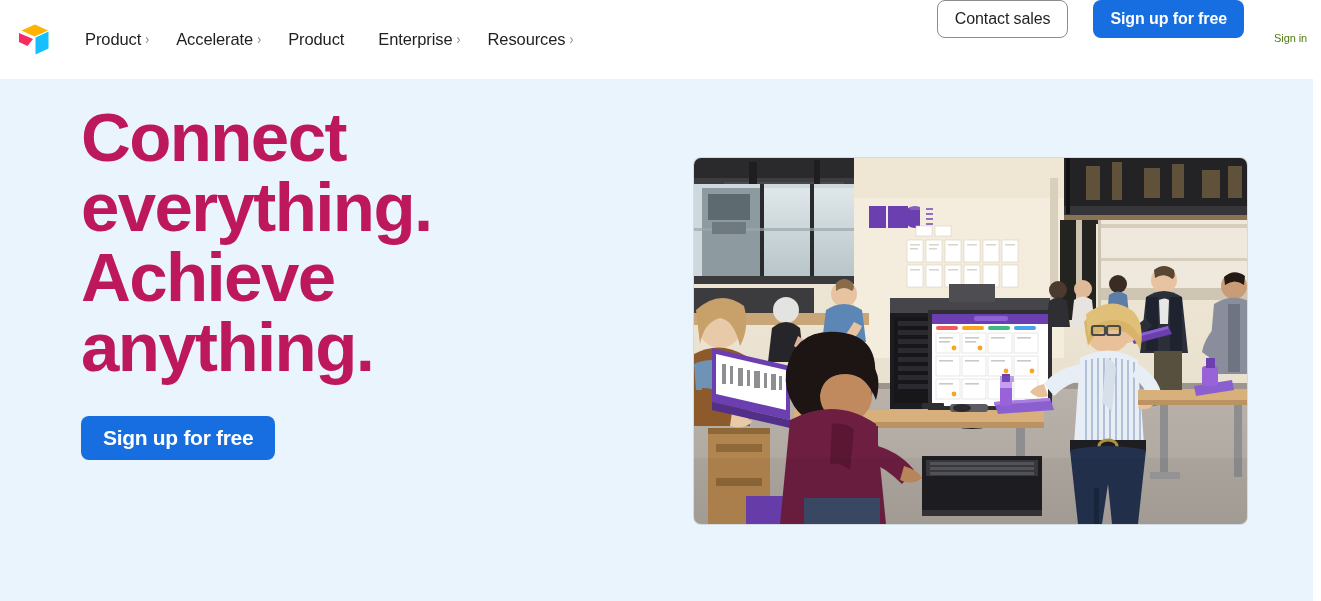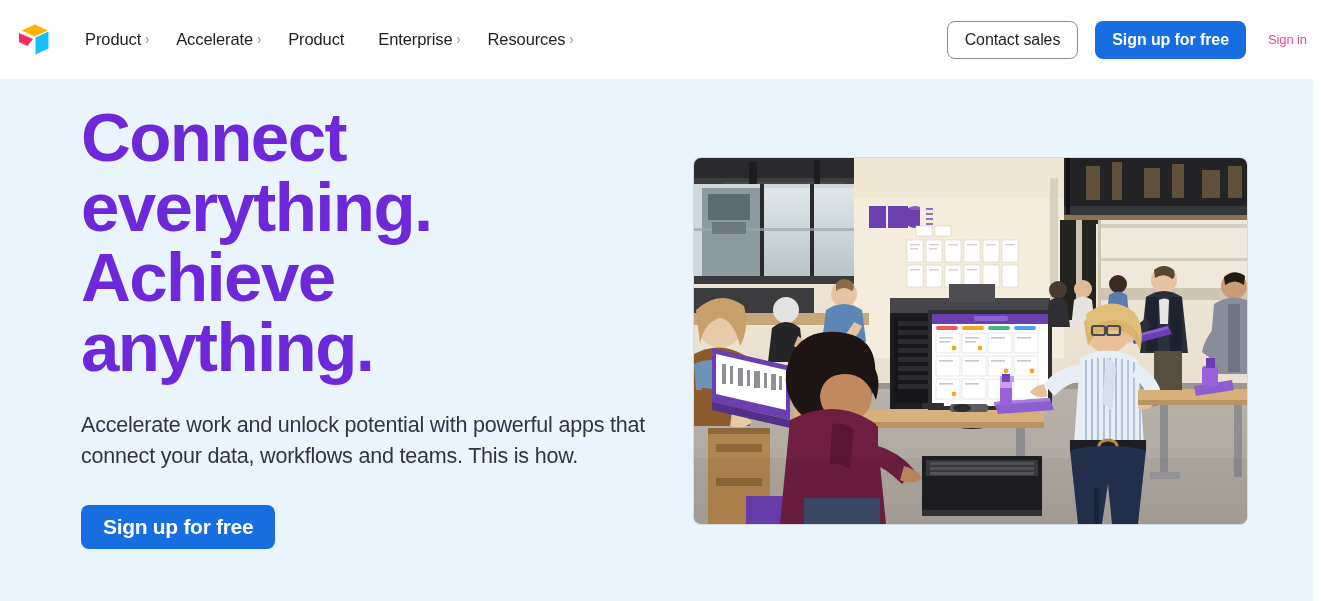--- a/index.html
+++ b/index.html
@@ -77,22 +77,22 @@
     font-family: "Liberation Sans", sans-serif;
   }
   .nav-item.no-chev { margin-right: 20px; }
 
   .header-right {
     position: absolute;
     right: 14px;
     top: 0;
     height: 79px;
     display: flex;
-    align-items: center;
-    gap: 0;
+    align-items: flex-start;
+    gap: 8px;
   }
 
   .btn-contact {
     height: 38px;
     padding: 0 17px;
     border: 1px solid #8c8c8c;
     border-radius: 8px;
     background: #ffffff;
     color: #1f1f1f;
     font-size: 16px;
@@ -115,26 +115,27 @@
     font-weight: bold;
     font-family: "Liberation Sans", sans-serif;
     line-height: 38px;
     cursor: pointer;
     white-space: nowrap;
     letter-spacing: -0.1px;
   }
 
   .link-signin {
     margin-left: 22px;
-    font-size: 13px;
-    color: #ec4899;
+    font-size: 11px;
+    color: #4d7c0f;
     text-decoration: none;
     cursor: pointer;
     white-space: nowrap;
     letter-spacing: -0.1px;
+    margin-top: 32px;
   }
 
   
   .hero {
     position: absolute;
     top: 79px;
     left: 0;
     width: 1313px;
     height: 522px;
     background: #eaf4fc;
@@ -152,21 +153,21 @@
     position: absolute;
     left: 81px;
     top: 24px;
     width: 580px;
   }
 
   .headline {
     font-size: 69px;
     line-height: 70px;
     font-weight: bold;
-    color: #6d28d9;
+    color: #be185d;
     letter-spacing: -1.6px;
     white-space: pre-line;
   }
 
   .subhead {
     margin-top: 27px;
     font-size: 21.5px;
     line-height: 31px;
     color: #32363b;
     letter-spacing: -0.2px;
@@ -252,21 +253,20 @@
     </div>
   </div>
 
   <div class="hero">
 
     <div class="hero-text">
       <h1 class="headline">Connect
 everything.
 Achieve
 anything.</h1>
-      <p class="subhead">Accelerate work and unlock potential with powerful apps that connect your data, workflows and teams. This is how.</p>
       <button class="btn-signup-hero">Sign up for free</button>
     </div>
   </div>
   <div class="hero-edge"></div>
 
   <div class="hero-photo">
     <svg class="ph-svg" viewBox="0 0 553 366" preserveAspectRatio="none">
       <defs>
         <linearGradient id="wallg" x1="0" y1="0" x2="0" y2="1">
           <stop offset="0" stop-color="#f2ead9"></stop>

